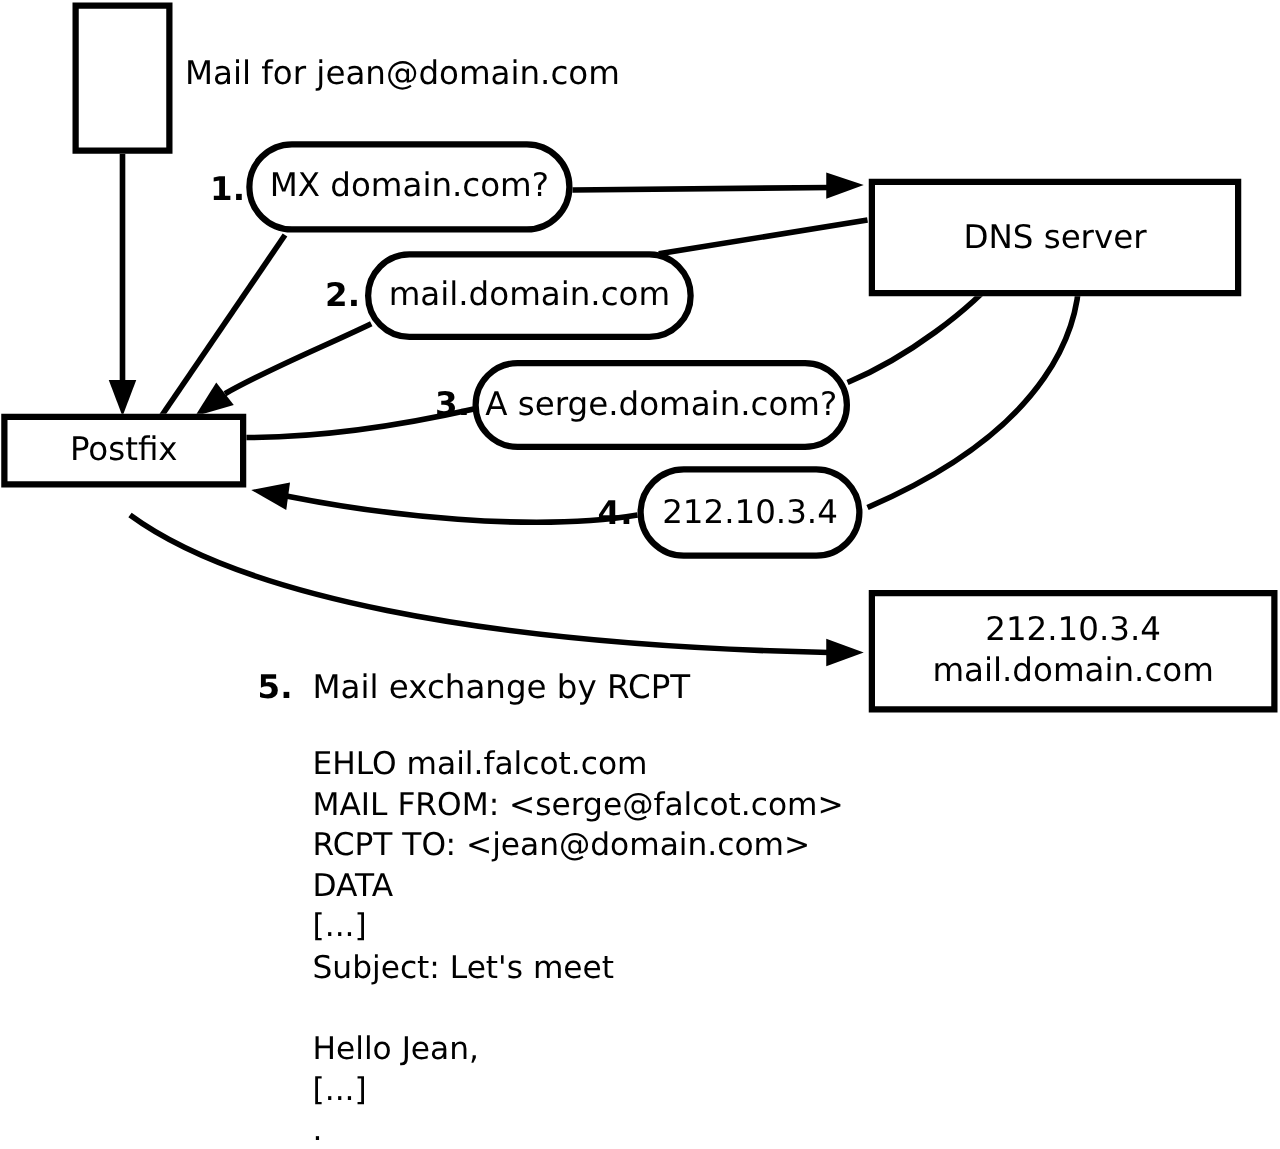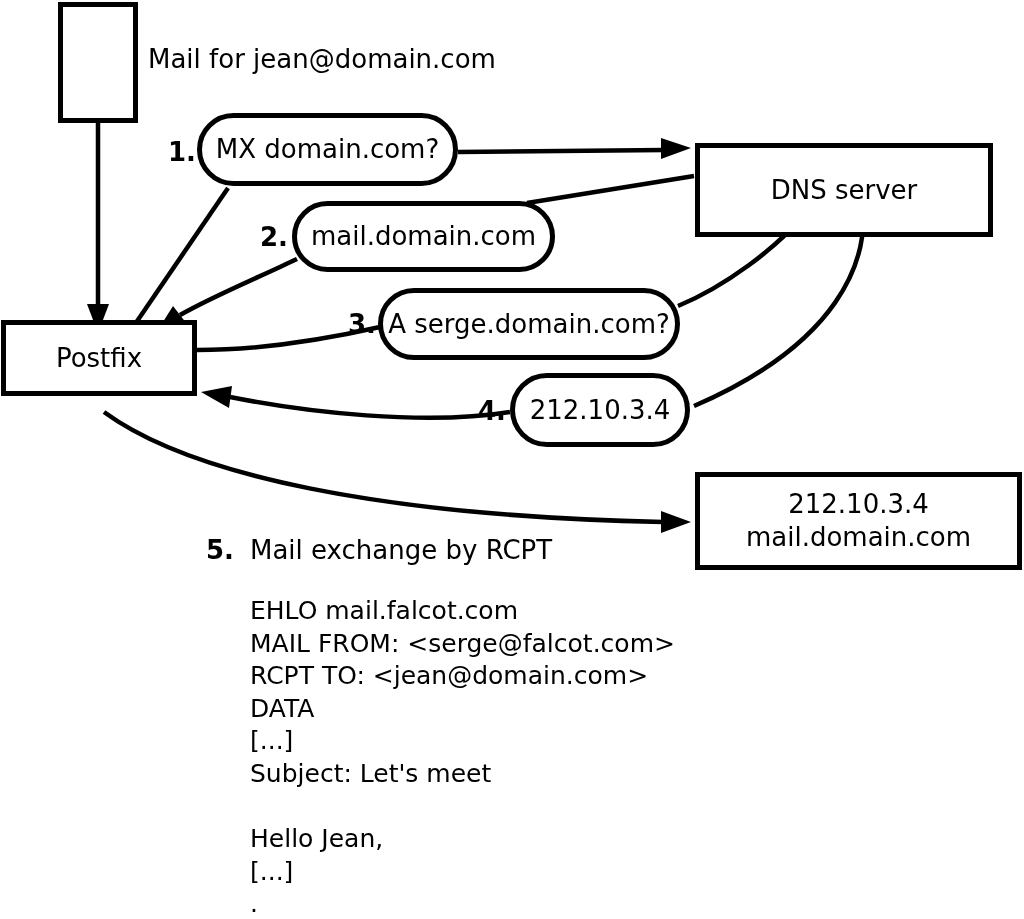--- a/index.html
+++ b/index.html
@@ -45,22 +45,22 @@
     line-height: 1.26;
   }
   .rect {
     border-radius: 0;
   }
   .envelope {
     left: 58px; top: 2px;
     width: 80px; height: 121px;
   }
   .postfix {
-    left: 1px; top: 320px;
-    width: 196px; height: 76px; align-items: center;
+    left: 1px; top: 331px;
+    width: 196px; height: 59px; align-items: center;
   }
   .dns {
     left: 695px; top: 97px;
     width: 298px; height: 94px; margin-top: 46px;
   }
   .mailserver {
     left: 695px; top: 472px;
     width: 327px; height: 98px;
     flex-direction: column;
   }

